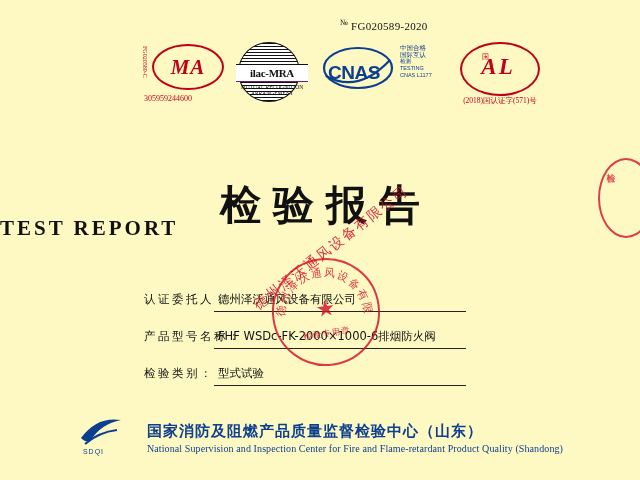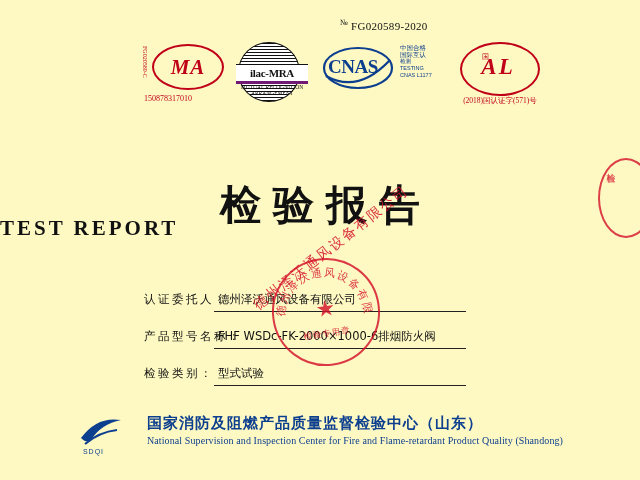--- a/index.html
+++ b/index.html
@@ -106,21 +106,21 @@
     border: 1px solid #111;
   }
   .ilac-band {
     position: absolute;
     left: 0px;
     top: 22px;
     width: 72px;
     height: 16px;
     background: #fff;
     border-top: 1px solid #111;
-    border-bottom: 3px solid #701a75;
+    border-bottom: 1px solid #701a75;
     color: #111;
     font-size: 11px;
     font-weight: bold;
     font-family: "Liberation Serif", serif;
     display: flex;
     align-items: center;
     justify-content: center;
     letter-spacing: -0.3px;
   }
   .ilac-sub {
@@ -137,25 +137,25 @@
   
   .logo-cnas { left: 190px; width: 128px; height: 62px; }
   .cnas-ellipse {
     position: absolute;
     left: 0; top: 4px;
     width: 72px; height: 44px;
   }
   .cnas-text {
     position: absolute;
     left: 6px;
-    top: 14px;
+    top: 20px;
     font-size: 19px;
     font-weight: bold;
     color: #0d3f8f;
-    font-family: Liberation Serif, serif;
+    font-family: Liberation Sans, sans-serif;
     letter-spacing: -0.5px;
   }
   .cnas-right {
     position: absolute;
     left: 78px;
     top: 2px;
     font-size: 5.5px;
     color: #0d3f8f;
     line-height: 7px;
     font-family: "Liberation Sans", sans-serif;
@@ -346,21 +346,21 @@
 
   
   .footer {
     position: absolute;
     left: 0; right: 0;
     bottom: 26px;
     text-align: center;
   }
   .footer-inner {
     display: inline-flex;
-    align-items: flex-start;
+    align-items: flex-end;
     gap: 22px;
   }
   .sdqi-logo {
     width: 48px;
     height: 40px;
     position: relative;
   }
   .sdqi-text {
     position: absolute;
     left: 6px;
@@ -394,21 +394,21 @@
   <div class="report-no">
     <span class="sup">№</span>
     <span>FG020589-2020</span>
   </div>
 
   <div class="logos">
 
     <div class="logo logo-cma">
       <div class="cma-side">FG020589-C</div>
       <div class="cma-oval">MA</div>
-      <div class="cma-code">150878317010</div>
+      <div class="cma-code">305959244600</div>
     </div>
 
     <div class="logo logo-ilac">
       <div class="ilac-circle"></div>
       <div class="ilac-band">ilac-MRA</div>
       <div class="ilac-sub">MUTUAL RECOGNITION ARRANGEMENT</div>
     </div>
 
     <div class="logo logo-cnas">
       <svg class="cnas-ellipse" viewBox="0 0 72 44">

